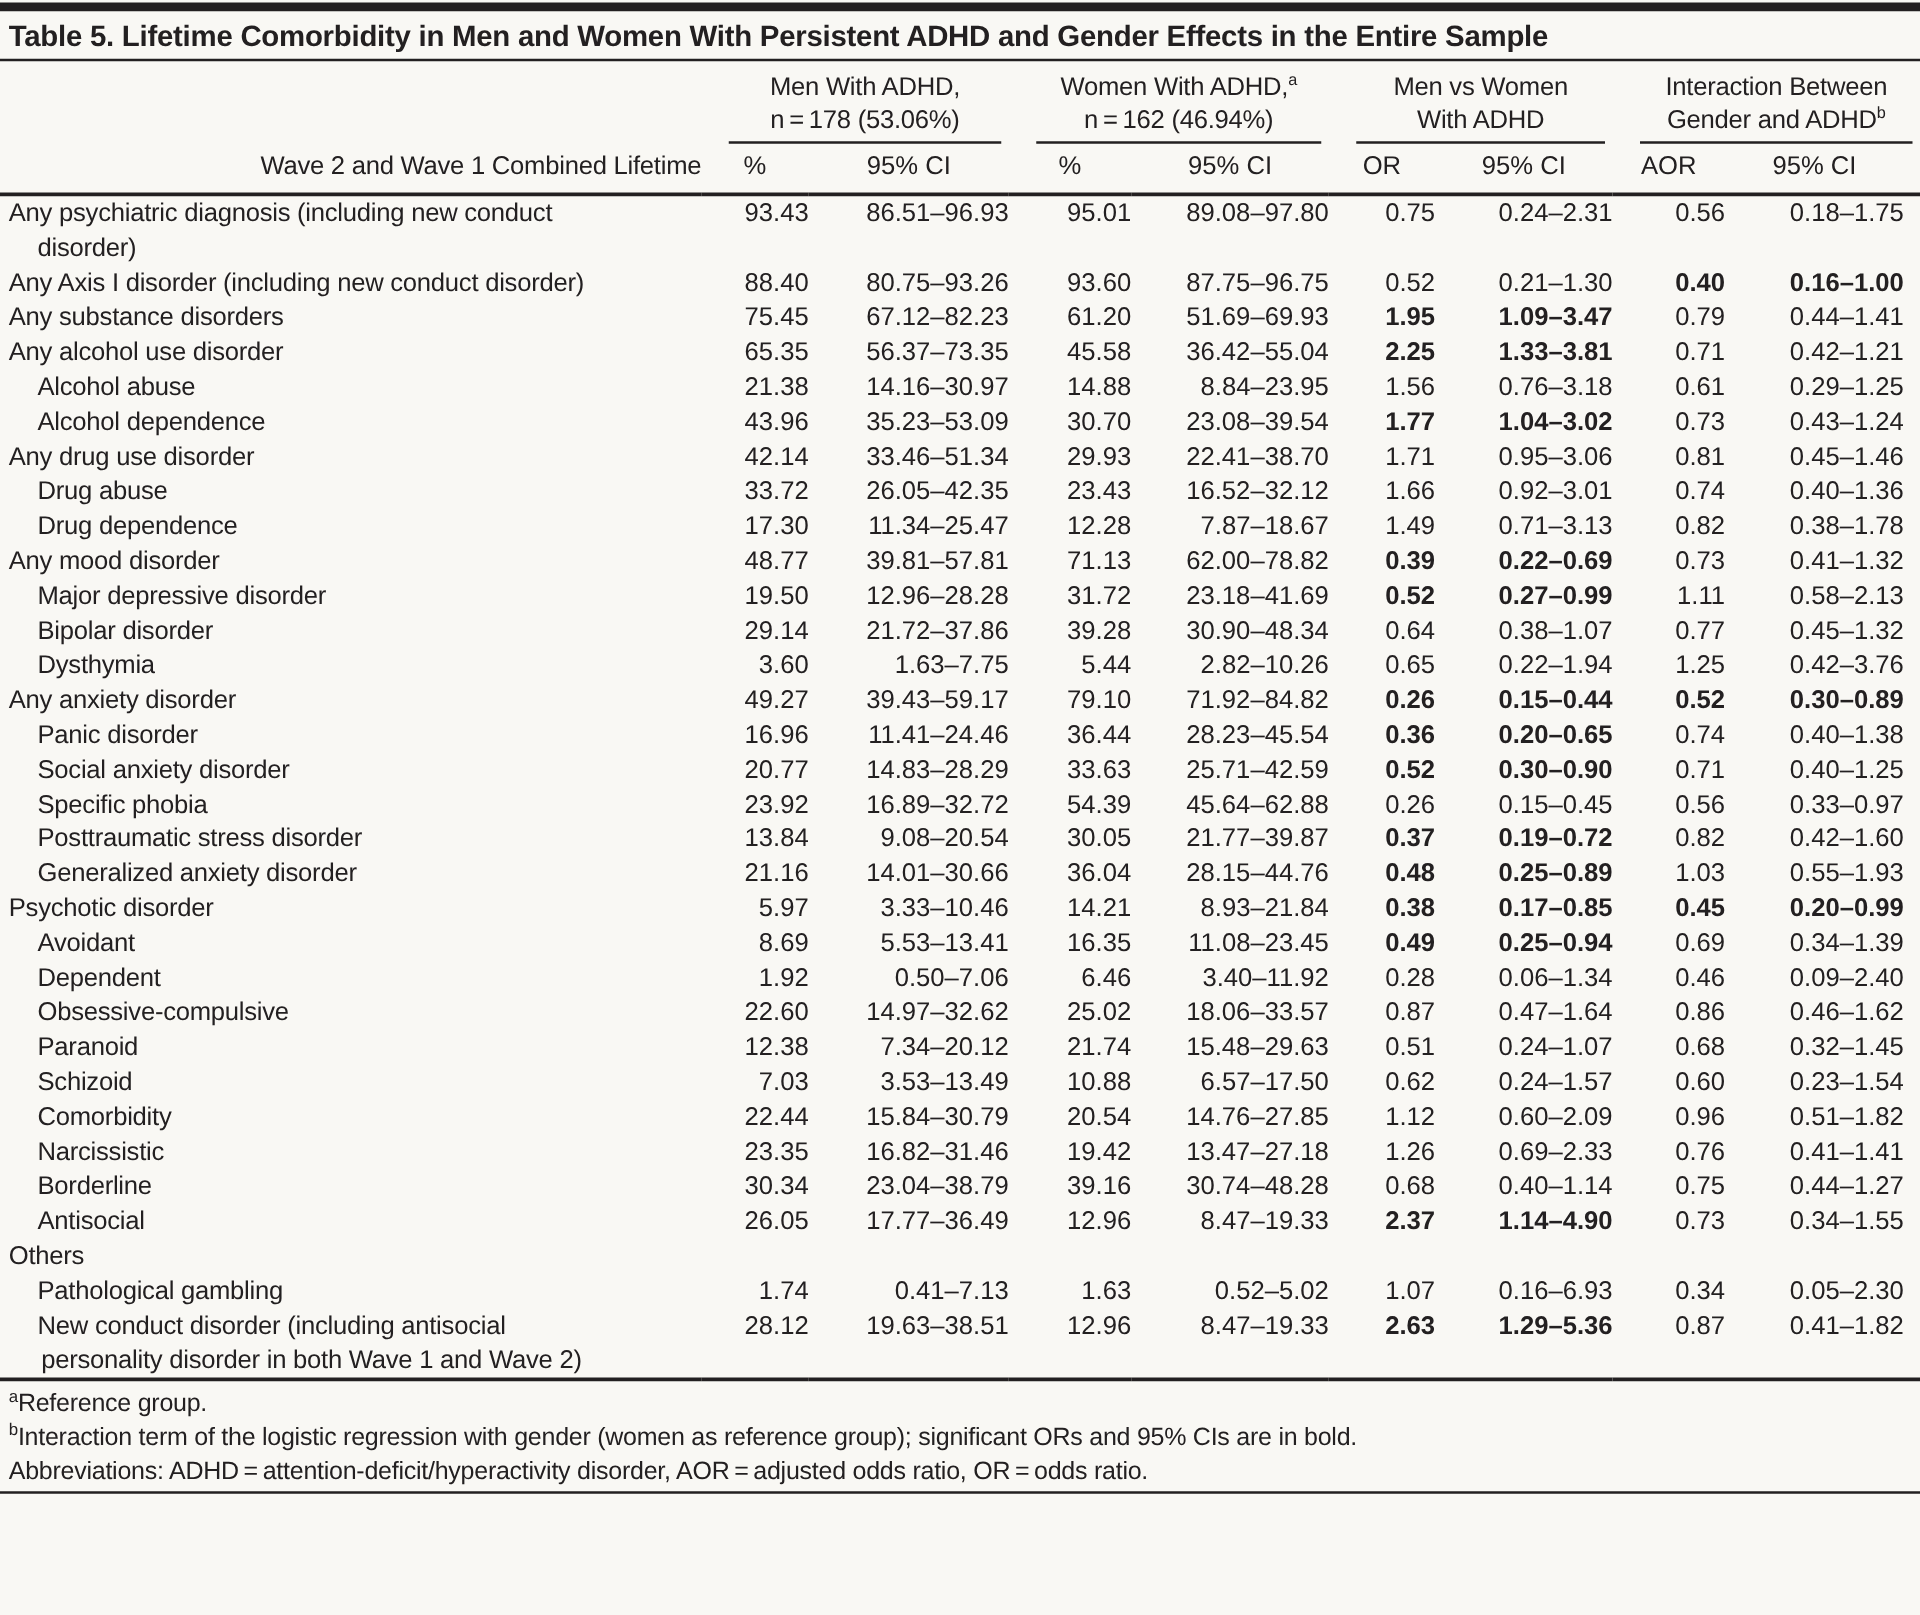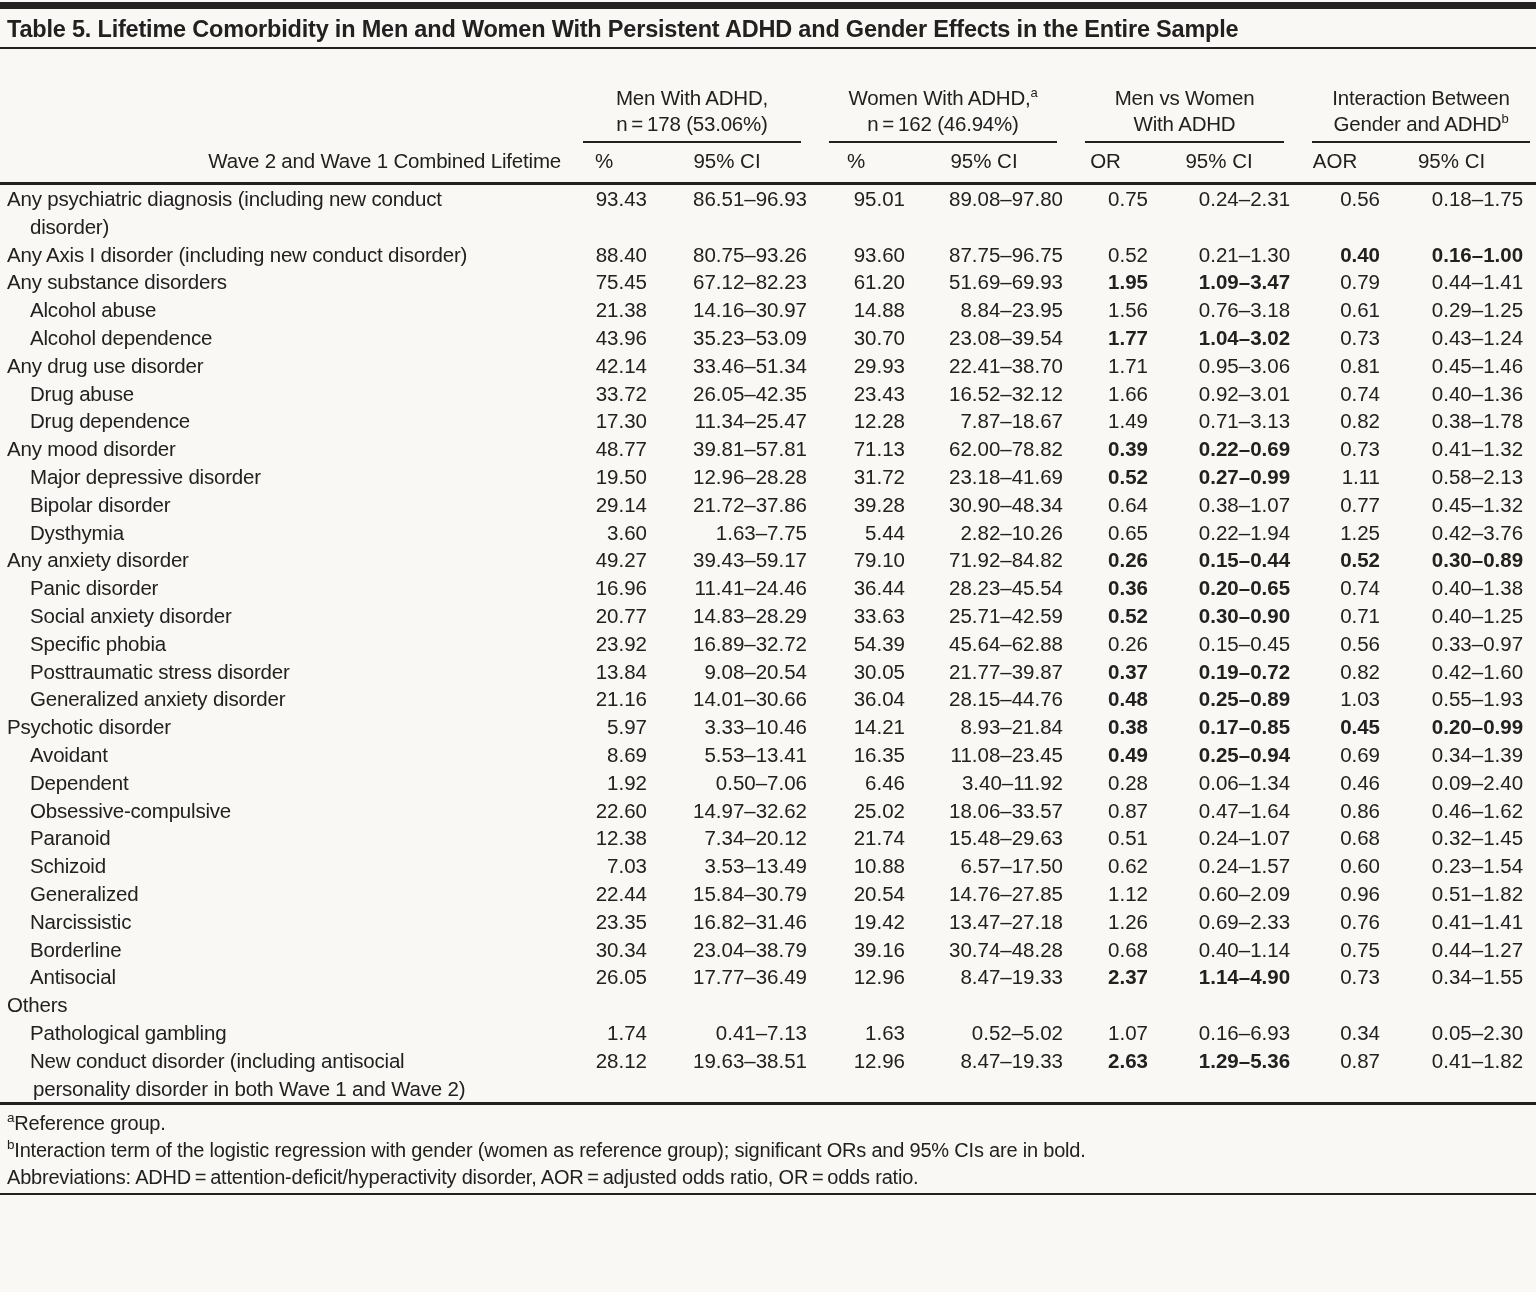--- a/index.html
+++ b/index.html
@@ -17,21 +17,20 @@
   #title{
     font-size:23.5px;font-weight:bold;
     line-height:30px;
     padding:5px 8px 3px 7px;
     border-bottom:2.5px solid #232021;
     letter-spacing:-0.2px;
   }
   table{
     width:1536px;border-collapse:collapse;table-layout:fixed;
     font-size:20.5px;
-    margin-top:28px;
   }
   col.c-lbl{width:561px;}
   col.c-0{width:86px;}
   col.c-1{width:160px;}
   col.c-2{width:98px;}
   col.c-3{width:158px;}
   col.c-4{width:85px;}
   col.c-5{width:142px;}
   col.c-6{width:90px;}
   col.c-7{width:156px;}
@@ -173,20 +172,33 @@
           <td class="num c0">75.45</td>
           <td class="num c1">67.12–82.23</td>
           <td class="num c2">61.20</td>
           <td class="num c3">51.69–69.93</td>
           <td class="num c4 b">1.95</td>
           <td class="num c5 b">1.09–3.47</td>
           <td class="num c6">0.79</td>
           <td class="num c7">0.44–1.41</td>
         </tr>
         <tr>
+          <td class="lbl">
+            <div>Any alcohol use disorder</div>
+          </td>
+          <td class="num c0">65.35</td>
+          <td class="num c1">56.37–73.35</td>
+          <td class="num c2">45.58</td>
+          <td class="num c3">36.42–55.04</td>
+          <td class="num c4 b">2.25</td>
+          <td class="num c5 b">1.33–3.81</td>
+          <td class="num c6">0.71</td>
+          <td class="num c7">0.42–1.21</td>
+        </tr>
+        <tr>
           <td class="lbl ind">
             <div>Alcohol abuse</div>
           </td>
           <td class="num c0">21.38</td>
           <td class="num c1">14.16–30.97</td>
           <td class="num c2">14.88</td>
           <td class="num c3">8.84–23.95</td>
           <td class="num c4">1.56</td>
           <td class="num c5">0.76–3.18</td>
           <td class="num c6">0.61</td>
@@ -447,21 +459,21 @@
           <td class="num c1">3.53–13.49</td>
           <td class="num c2">10.88</td>
           <td class="num c3">6.57–17.50</td>
           <td class="num c4">0.62</td>
           <td class="num c5">0.24–1.57</td>
           <td class="num c6">0.60</td>
           <td class="num c7">0.23–1.54</td>
         </tr>
         <tr>
           <td class="lbl ind">
-            <div>Generalized</div>
+            <div>Comorbidity</div>
           </td>
           <td class="num c0">22.44</td>
           <td class="num c1">15.84–30.79</td>
           <td class="num c2">20.54</td>
           <td class="num c3">14.76–27.85</td>
           <td class="num c4">1.12</td>
           <td class="num c5">0.60–2.09</td>
           <td class="num c6">0.96</td>
           <td class="num c7">0.51–1.82</td>
         </tr>

